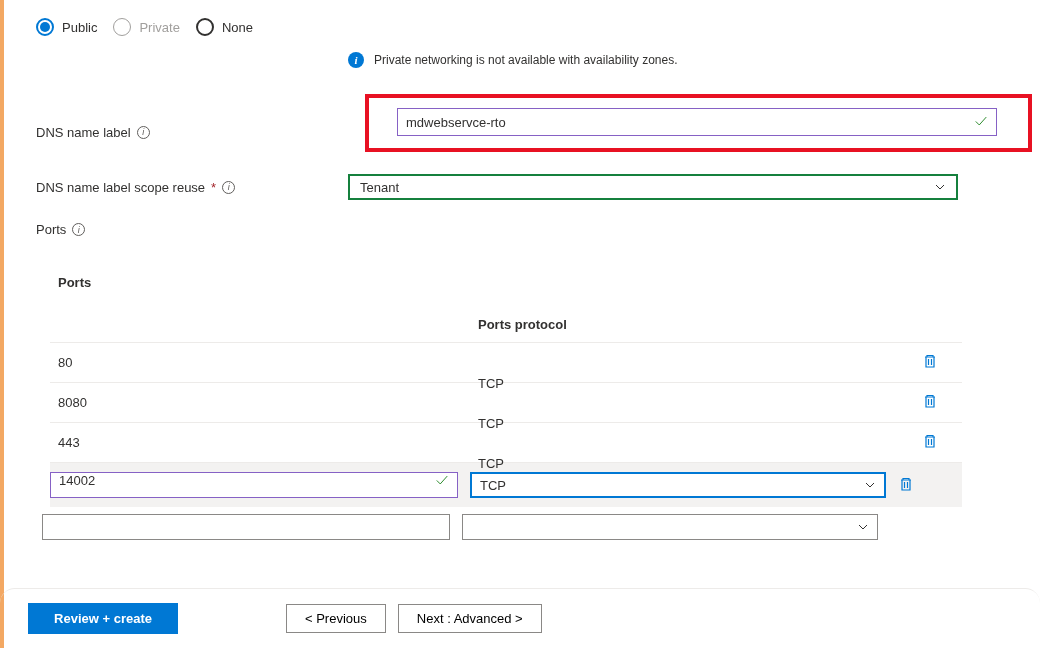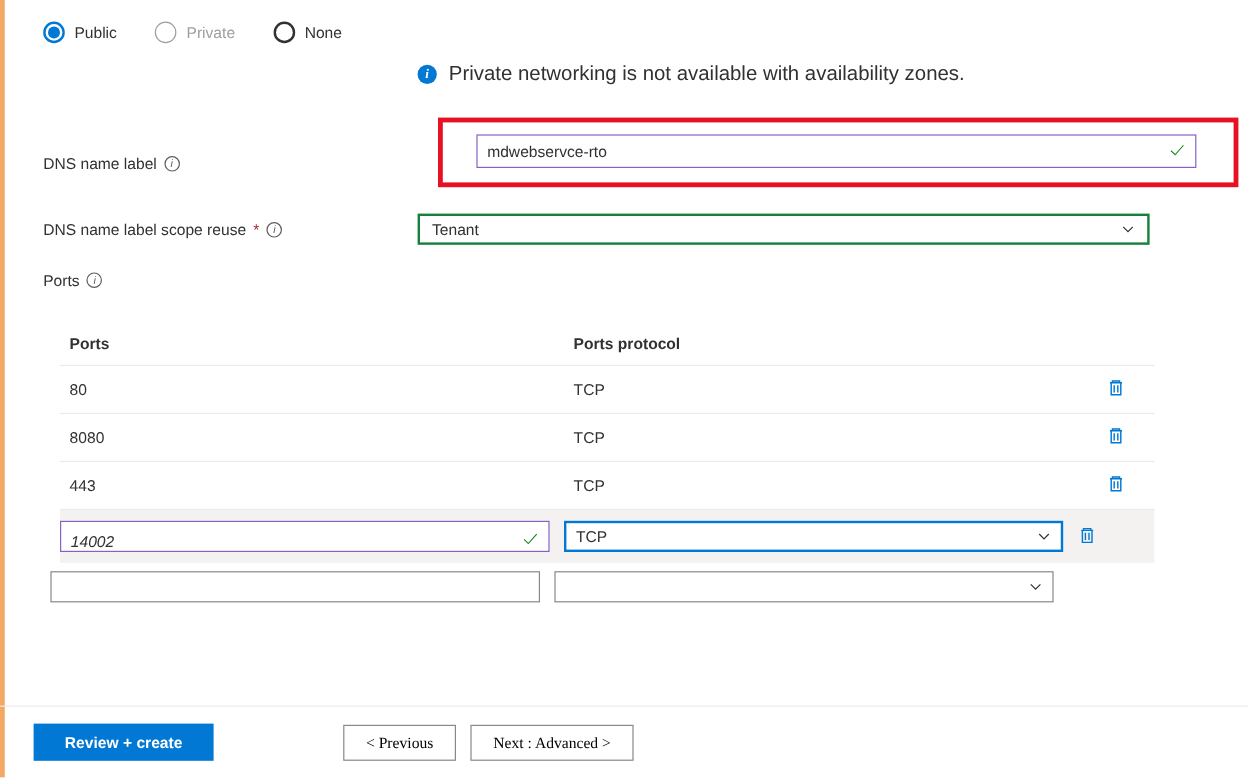--- a/index.html
+++ b/index.html
@@ -47,21 +47,21 @@
       cursor: pointer;
     }
     .field-col {
       flex: 1;
     }
 
     
     .radio-group {
       display: flex;
       align-items: center;
-      gap: 32px;
+      gap: 16px;
     }
     .radio-item {
       display: flex;
       align-items: center;
       gap: 8px;
     }
     .radio-circle {
       width: 18px; height: 18px;
       border: 1px solid #323130;
       border-radius: 50%;
@@ -99,21 +99,21 @@
       border-radius: 50%;
       color: #fff;
       display: inline-flex;
       align-items: center;
       justify-content: center;
       font-family: Georgia, serif;
       font-style: italic;
       font-weight: bold;
       font-size: 11px;
     }
-    .info-text { font-size: 17px; color: #323130; }
+    .info-text { font-size: 12px; color: #323130; }
 
     
     .highlight-wrap {
       border: 4px solid #e81123;
       padding: 10px 8px 12px;
       margin: -14px -12px 4px -12px;
     }
     .text-input {
       width: 600px;
       height: 28px;
@@ -157,21 +157,21 @@
       width: 912px;
     }
     .ports-head {
       display: flex;
       padding: 10px 0 10px 8px;
       font-weight: 600;
       font-size: 13px;
       border-bottom: 1px solid #edebe9;
     }
     .col-port { width: 420px; }
-    .col-proto { width: 420px; }
+    .col-proto { width: 420px; margin-top: 42px; }
     .col-del { width: 40px; text-align: right; }
     .ports-row {
       display: flex;
       align-items: center;
       padding: 10px 0 10px 8px;
       border-bottom: 1px solid #edebe9;
       height: 40px;
     }
     .ports-row.editing {
       background: #f3f2f1;
@@ -188,25 +188,24 @@
       color: #0078d4;
       cursor: pointer;
     }
     .port-input {
       width: 408px;
       height: 26px;
       border: 1px solid #8661c5;
       padding: 0 8px;
       font-size: 13px;
       display: flex;
-      align-items: flex-end;
+      align-items: flex-start;
       justify-content: space-between;
       background: #fff;
       margin-left: -8px;
-      font-style: italic;
     }
     .port-input.plain { border-color: #8a8886; }
     .edit-gap { width: 12px; }
     .proto-select {
       width: 416px;
       height: 26px;
       border: 2px solid #0078d4;
       padding: 0 8px;
       font-size: 13px;
       display: flex;
@@ -218,39 +217,39 @@
 
     
     .footer {
       position: absolute;
       bottom: 0; left: 0; right: 0;
       border-top: 1px solid #edebe9;
       padding: 14px 0 14px 28px;
       display: flex;
       gap: 12px;
       align-items: center;
+      border-radius: 15px;
     }
     .btn-primary {
       background: #0078d4;
       color: #fff;
       border: none;
       padding: 8px 18px;
       font-size: 13px;
       font-weight: 600;
       cursor: pointer;
       min-width: 150px;
     }
     .footer-gap { width: 84px; }
     .btn-secondary {
       background: #fff;
       border: 1px solid #8a8886;
       padding: 6px 18px;
       font-size: 13px;
       cursor: pointer;
-      font-family: Liberation Serif, serif;
     }
   </style>
 </head>
 <body>
 
 <div class="orange-bar"></div>
 
 <div class="content">
 
   <div class="form-row">

